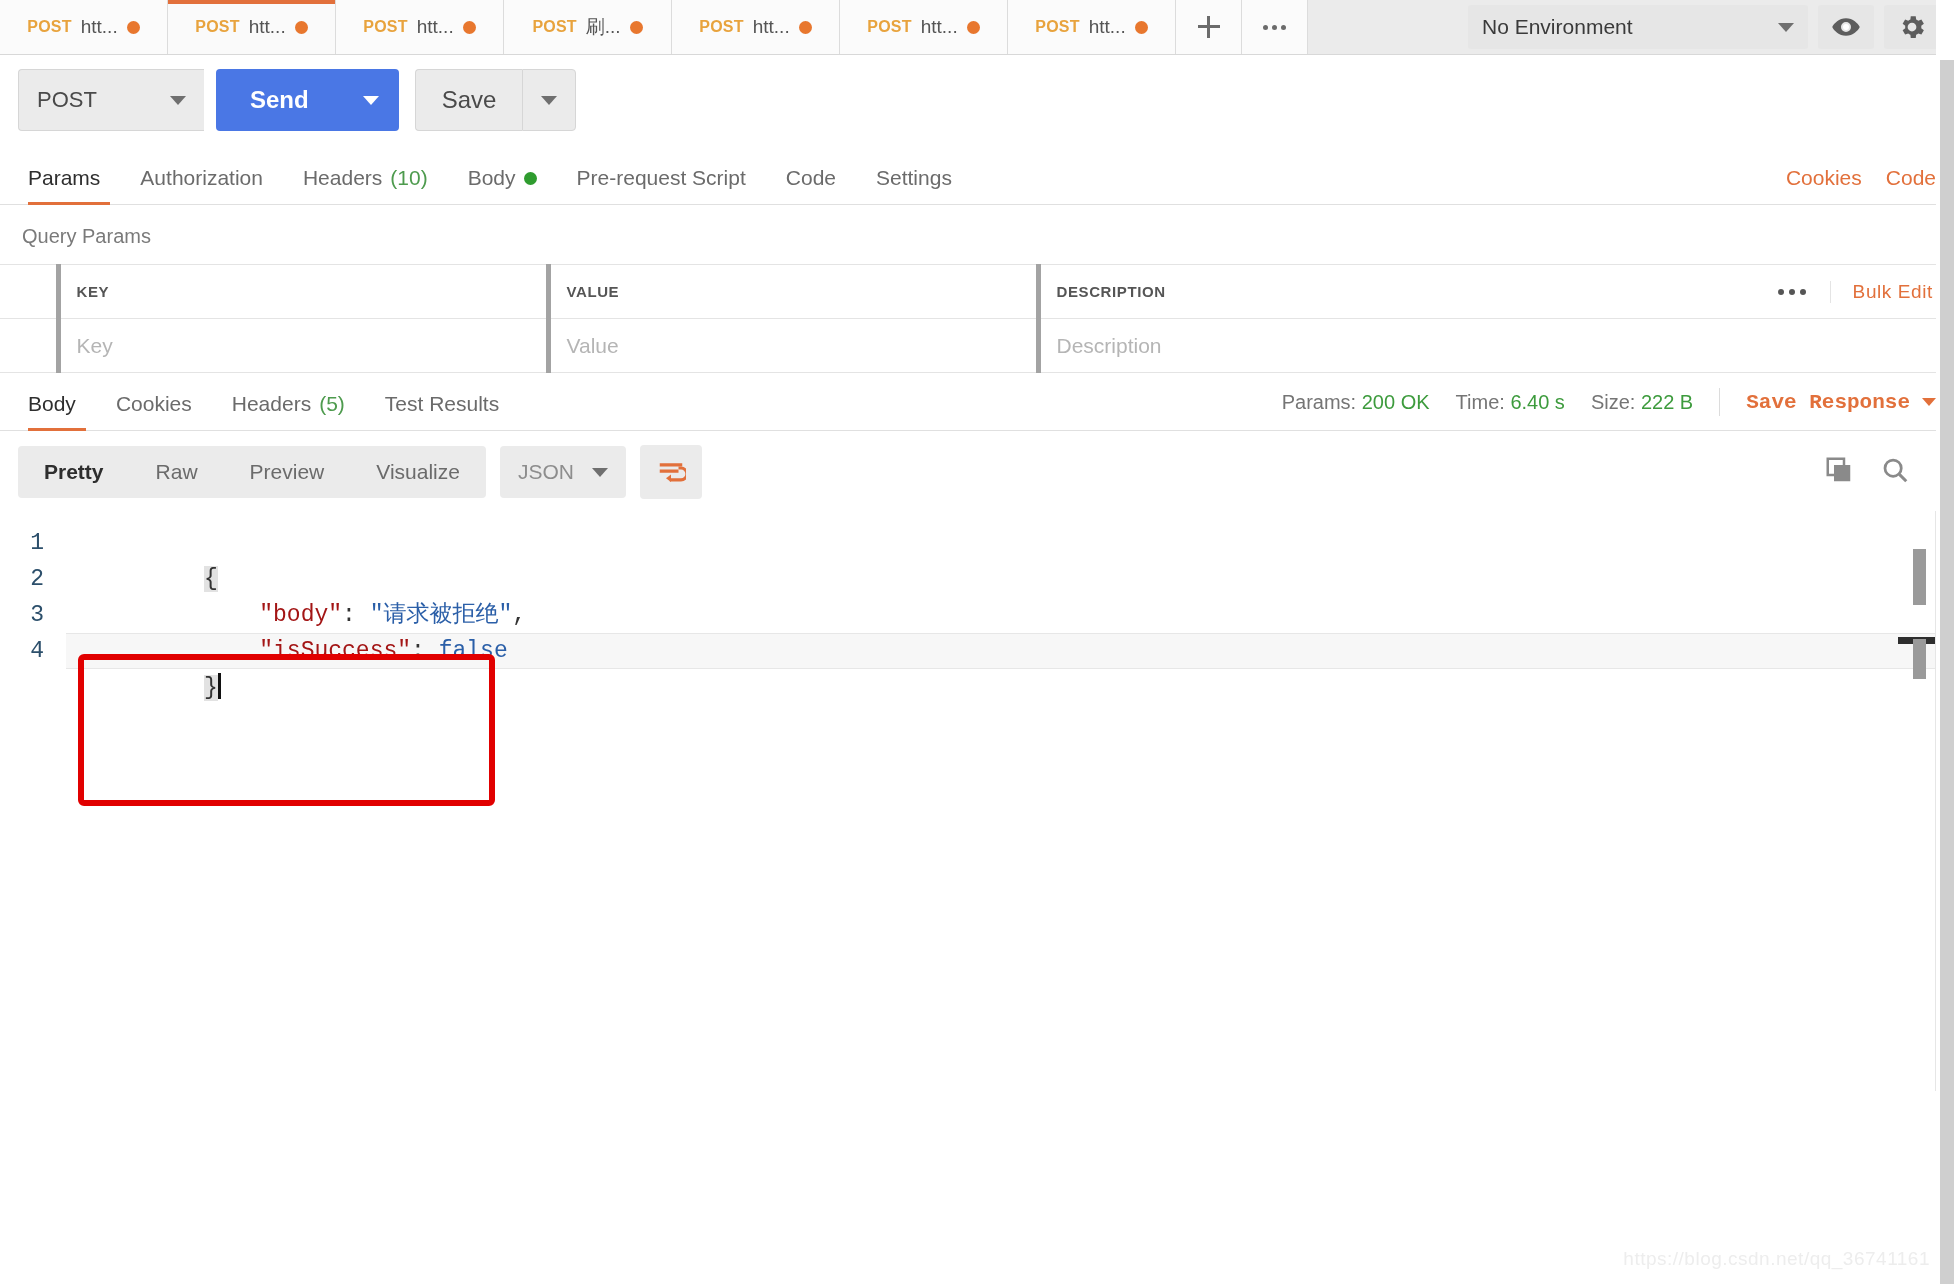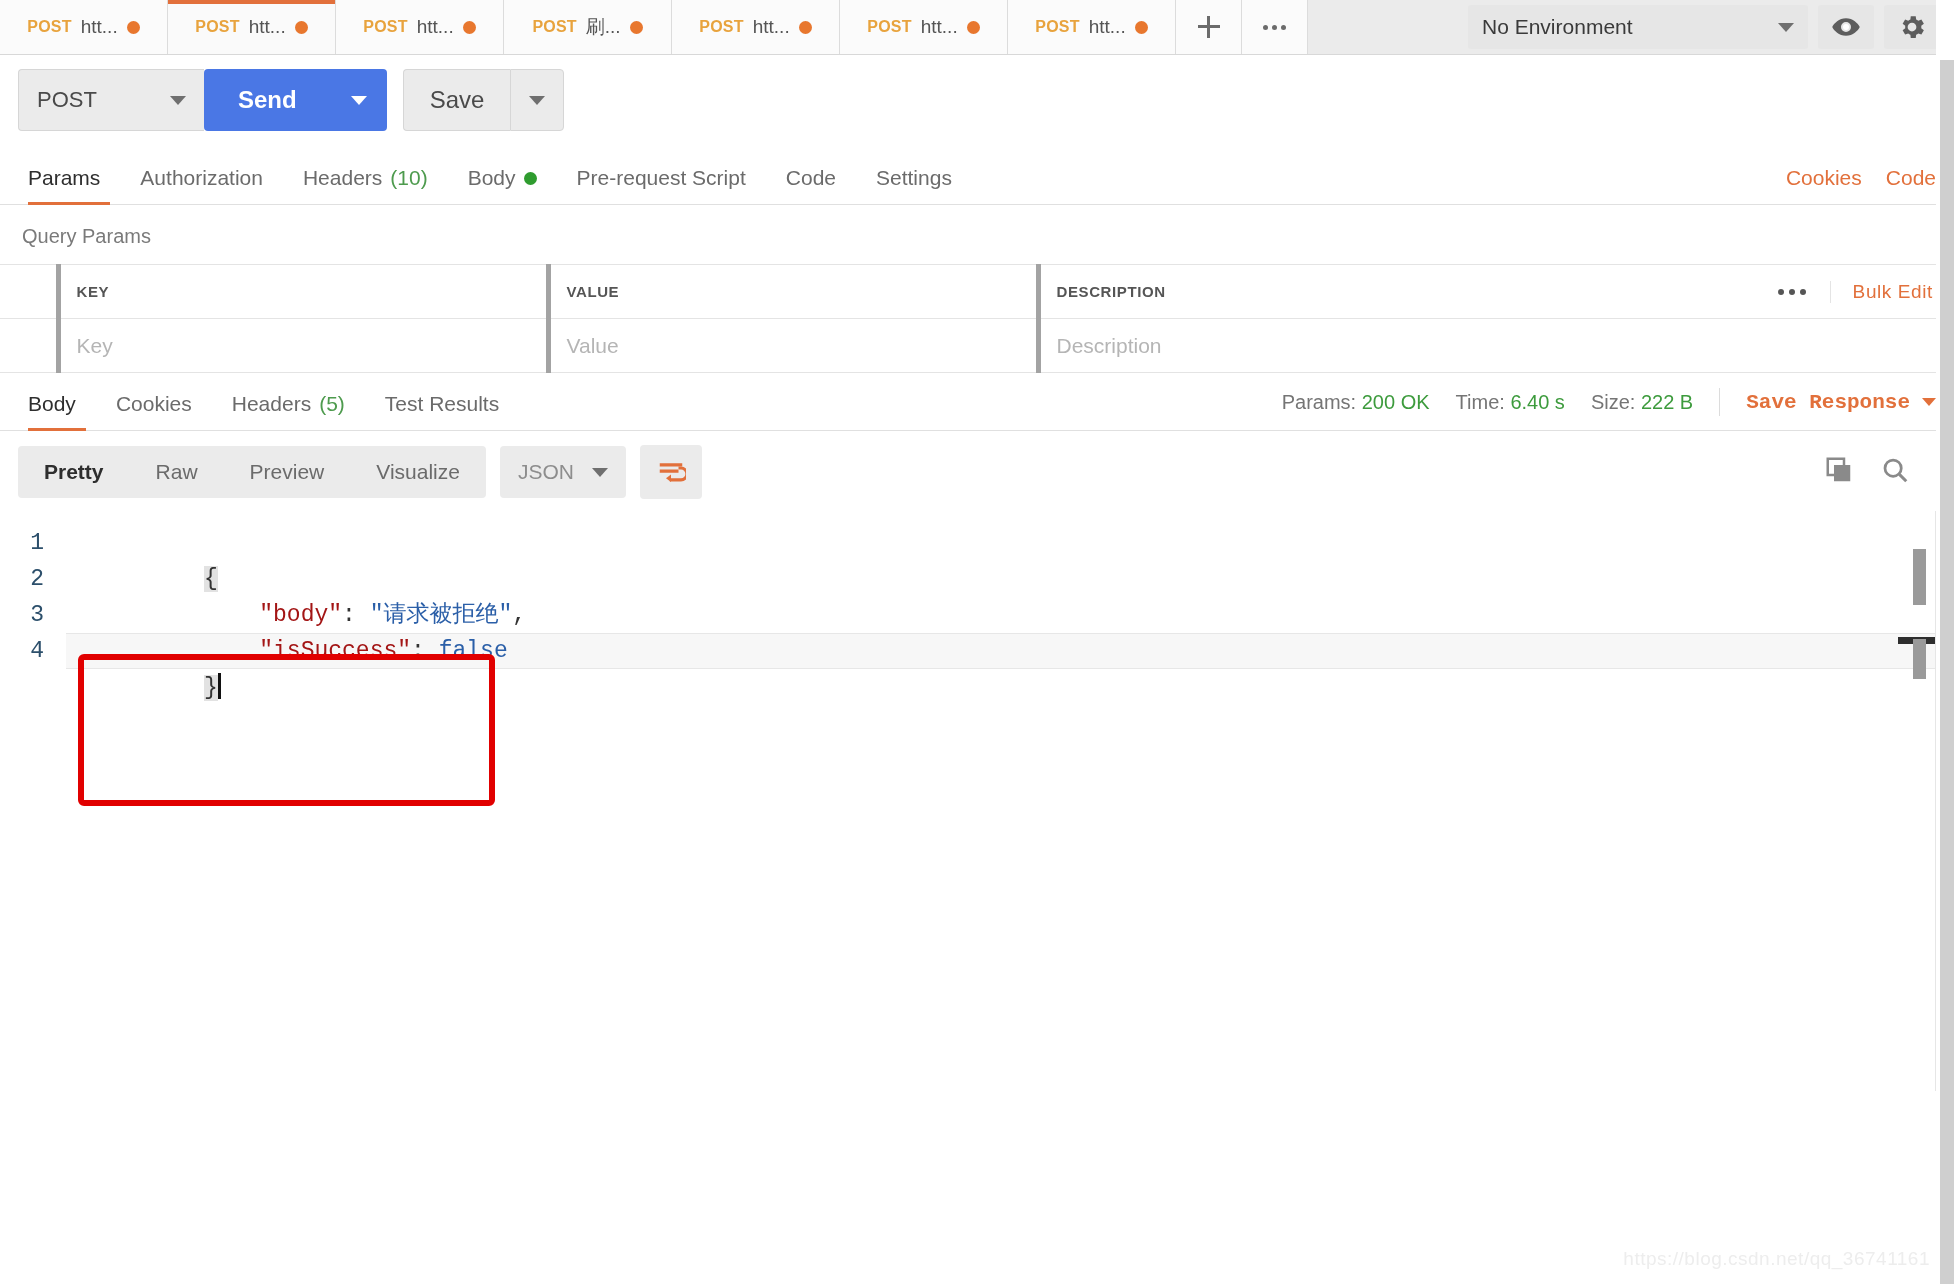--- a/index.html
+++ b/index.html
@@ -98,21 +98,21 @@
     display:flex; align-items:center; justify-content: space-between;
     padding: 0 18px; cursor:pointer;
   }
   .method-box .m { font-size: 22px; color:#4a4a4a; }
   .url-box {
     flex: 1; height: 62px; background:#ebebeb; border:1px solid #d6d6d6;
     border-radius: 0 4px 4px 0;
     display:flex; align-items:center; padding: 0 16px;
     font-size: 22px; color: #4a4a4a; cursor: text;
   }
-  .send-wrap { display:flex; margin-left: 0; }
+  .send-wrap { display:flex; margin-left: 12px; }
   .send-btn {
     background:#4a77e5; color:#fff; font-size:24px; font-weight:bold;
     height:62px; padding: 0 34px; display:flex; align-items:center;
     border-radius:4px 0 0 4px; cursor:pointer;
   }
   .send-caret {
     background:#4a77e5; width:56px; height:62px; border-radius:0 4px 4px 0;
     display:flex;align-items:center;justify-content:center; cursor:pointer;
     border-left: 1px solid #strikethrough;
   }

